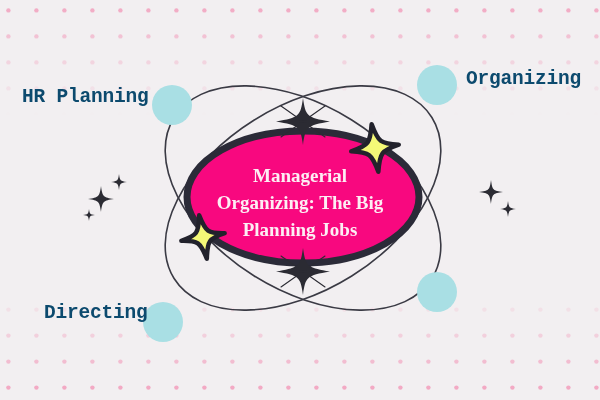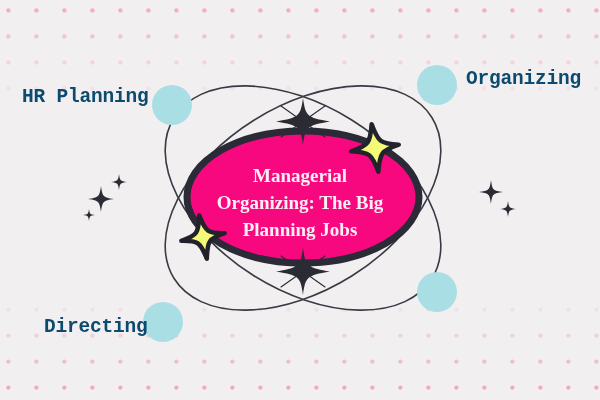--- a/index.html
+++ b/index.html
@@ -29,21 +29,21 @@
     font-family: Liberation Mono, monospace;
     font-weight: 700;
     font-size: 19.5px;
     letter-spacing: -0.2px;
     color: #0c4a6e;
     white-space: nowrap;
   }
   #label-hr-planning  { left: 22px;  top: 86px;  }
   #label-organizing   { left: 466px; top: 68px;  }
   #label-controlling  { left: 466px; top: 281px; }
-  #label-directing    { left: 44px;  top: 316px; }
+  #label-directing    { left: 44px;  top: 302px; }
 
   #center-text {
     position: absolute;
     left: 190px;
     top: 150px;
     width: 220px;
     text-align: center;
     font-family: "Liberation Serif", serif;
     font-weight: 700;
     font-size: 19px;

